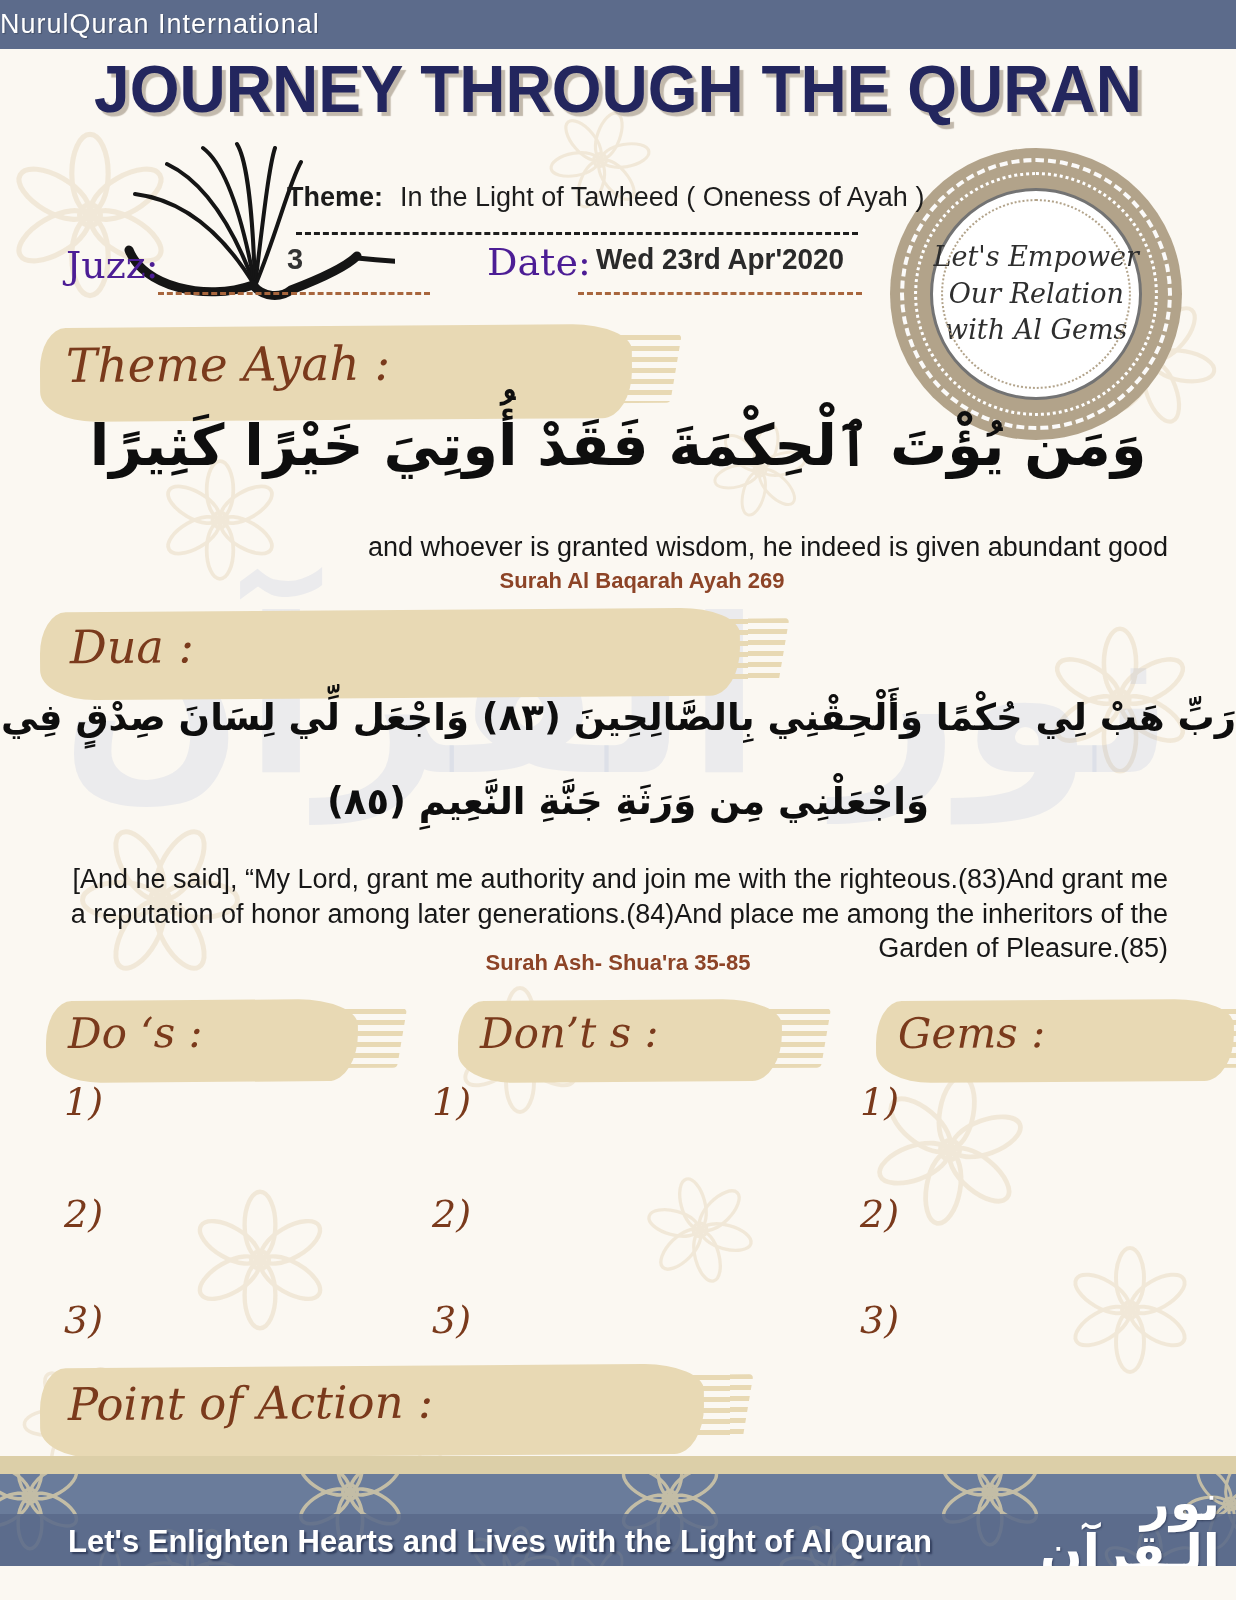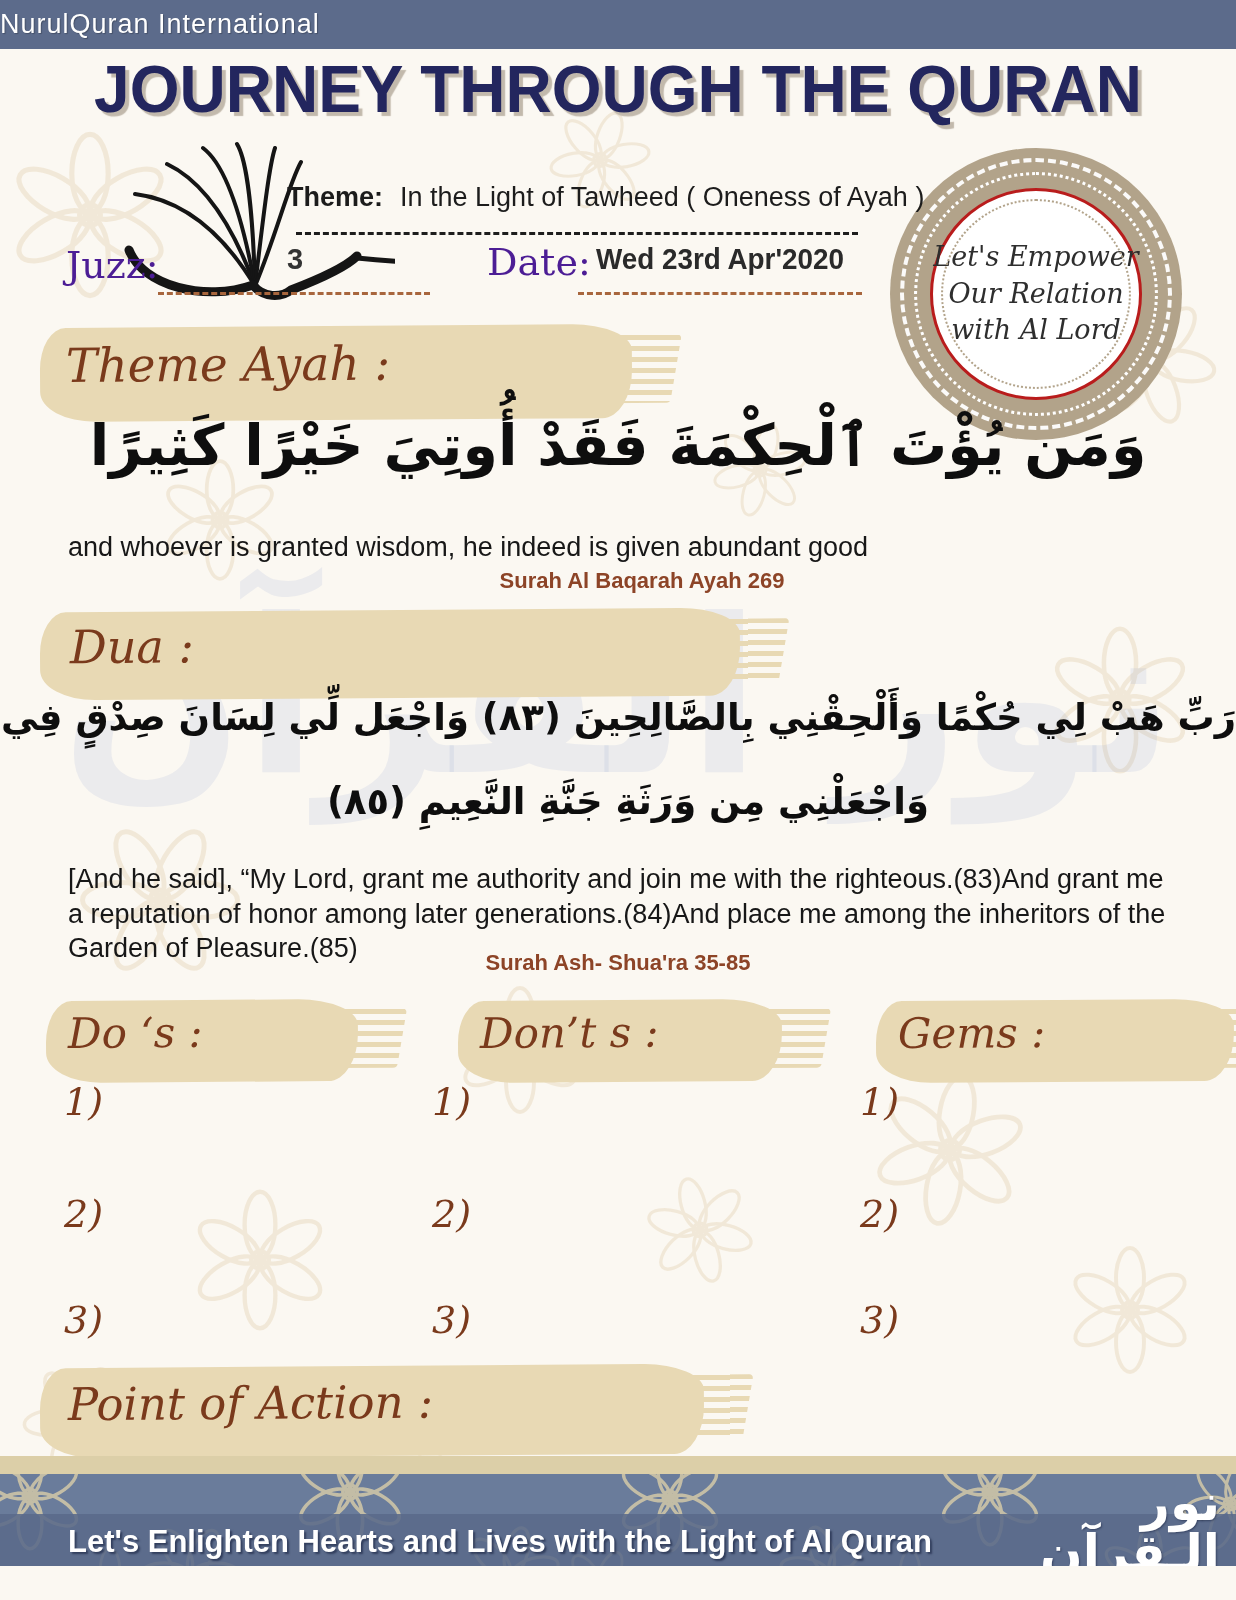--- a/index.html
+++ b/index.html
@@ -54,22 +54,22 @@
   .seal::before {
     content:""; position:absolute; inset:10px; border-radius:50%;
     border:4px dashed rgba(255,255,255,.95);
   }
   .seal::after {
     content:""; position:absolute; inset:24px; border-radius:50%;
     border:3px dotted #fff;
   }
   .seal-inner {
     position:absolute; inset:40px; border-radius:50%; background:#fff;
-    border:3px solid #b91c1c; box-shadow:0 0 0 6px #fff inset;
-    display:flex; flex-direction:column; align-items:center; justify-content:center;
+    border:3px solid #737373; box-shadow:0 0 0 6px #fff inset;
+    display:flex; flex-direction:column; align-items:flex-end; justify-content:center;
     z-index:2;
   }
   .seal-inner::before {
     content:""; position:absolute; inset:8px; border-radius:50%;
     border:2px dotted #b2a38a;
   }
   .seal-txt {
     font-family:"DejaVu Serif", serif; font-style:italic; font-size:27px;
     color:#2e2e2e; text-align:center; line-height:1.35;
   }
@@ -95,21 +95,21 @@
   .h-donts { left:458px; width:324px; }
   .h-gems { left:876px; width:358px; }
   .h-poa { top:1366px; left:40px; width:664px; height:90px; }
   .h-poa .brush-txt { font-size:45px; padding:10px 0 0 28px; }
   
   .arabic {
     left:0; width:100%; text-align:center; direction:rtl; white-space:nowrap;
     font-family:"DejaVu Sans", sans-serif; font-weight:bold; color:#0e0e0e;
   }
   .ayah-ar { top:412px; font-size:57px; }
-  .trans { left:68px; width:1100px; text-align:left; color:#171717; font-size:27px; line-height:1.28; }
+  .trans { left:68px; width:1100px; text-align:right; color:#171717; font-size:27px; line-height:1.28; }
   .ayah-tr { top:530px; }
   .ref { left:0; width:100%; text-align:center; font-weight:bold; color:#8d4427; font-size:22px; }
   .ref-1 { top:568px;padding-left:48px; }
   .dua-ar1 { top:696px; font-size:37px; }
   .dua-ar2 { top:780px; font-size:37px;padding-left:20px; }
   .dua-tr { top:862px; }
   .ref-2 { top:950px; }
   
   .num { font-family:"DejaVu Serif", serif; font-style:italic; font-size:38px; color:#7a3a1c; }
   
@@ -198,21 +198,21 @@
 
   <div class="z fieldlbl date-lbl">Date:</div>
   <div class="z date-val">Wed 23rd Apr'2020</div>
   <div class="z fline date-line"></div>
 
   <div class="z seal">
     <div class="seal-inner">
       <div class="seal-txt">
         <div>Let's Empower</div>
         <div>Our Relation</div>
-        <div>with Al Lord</div>
+        <div>with Al Gems</div>
       </div>
     </div>
   </div>
 
   <div class="brush h-theme">
     <div class="brush-txt script">Theme Ayah :</div>
   </div>
   <div class="z arabic ayah-ar">وَمَن يُؤْتَ ٱلْحِكْمَةَ فَقَدْ أُوتِيَ خَيْرًا كَثِيرًا</div>
   <div class="z trans ayah-tr">and whoever is granted wisdom, he indeed is given abundant good</div>
   <div class="z ref ref-1">Surah Al Baqarah Ayah 269</div>

